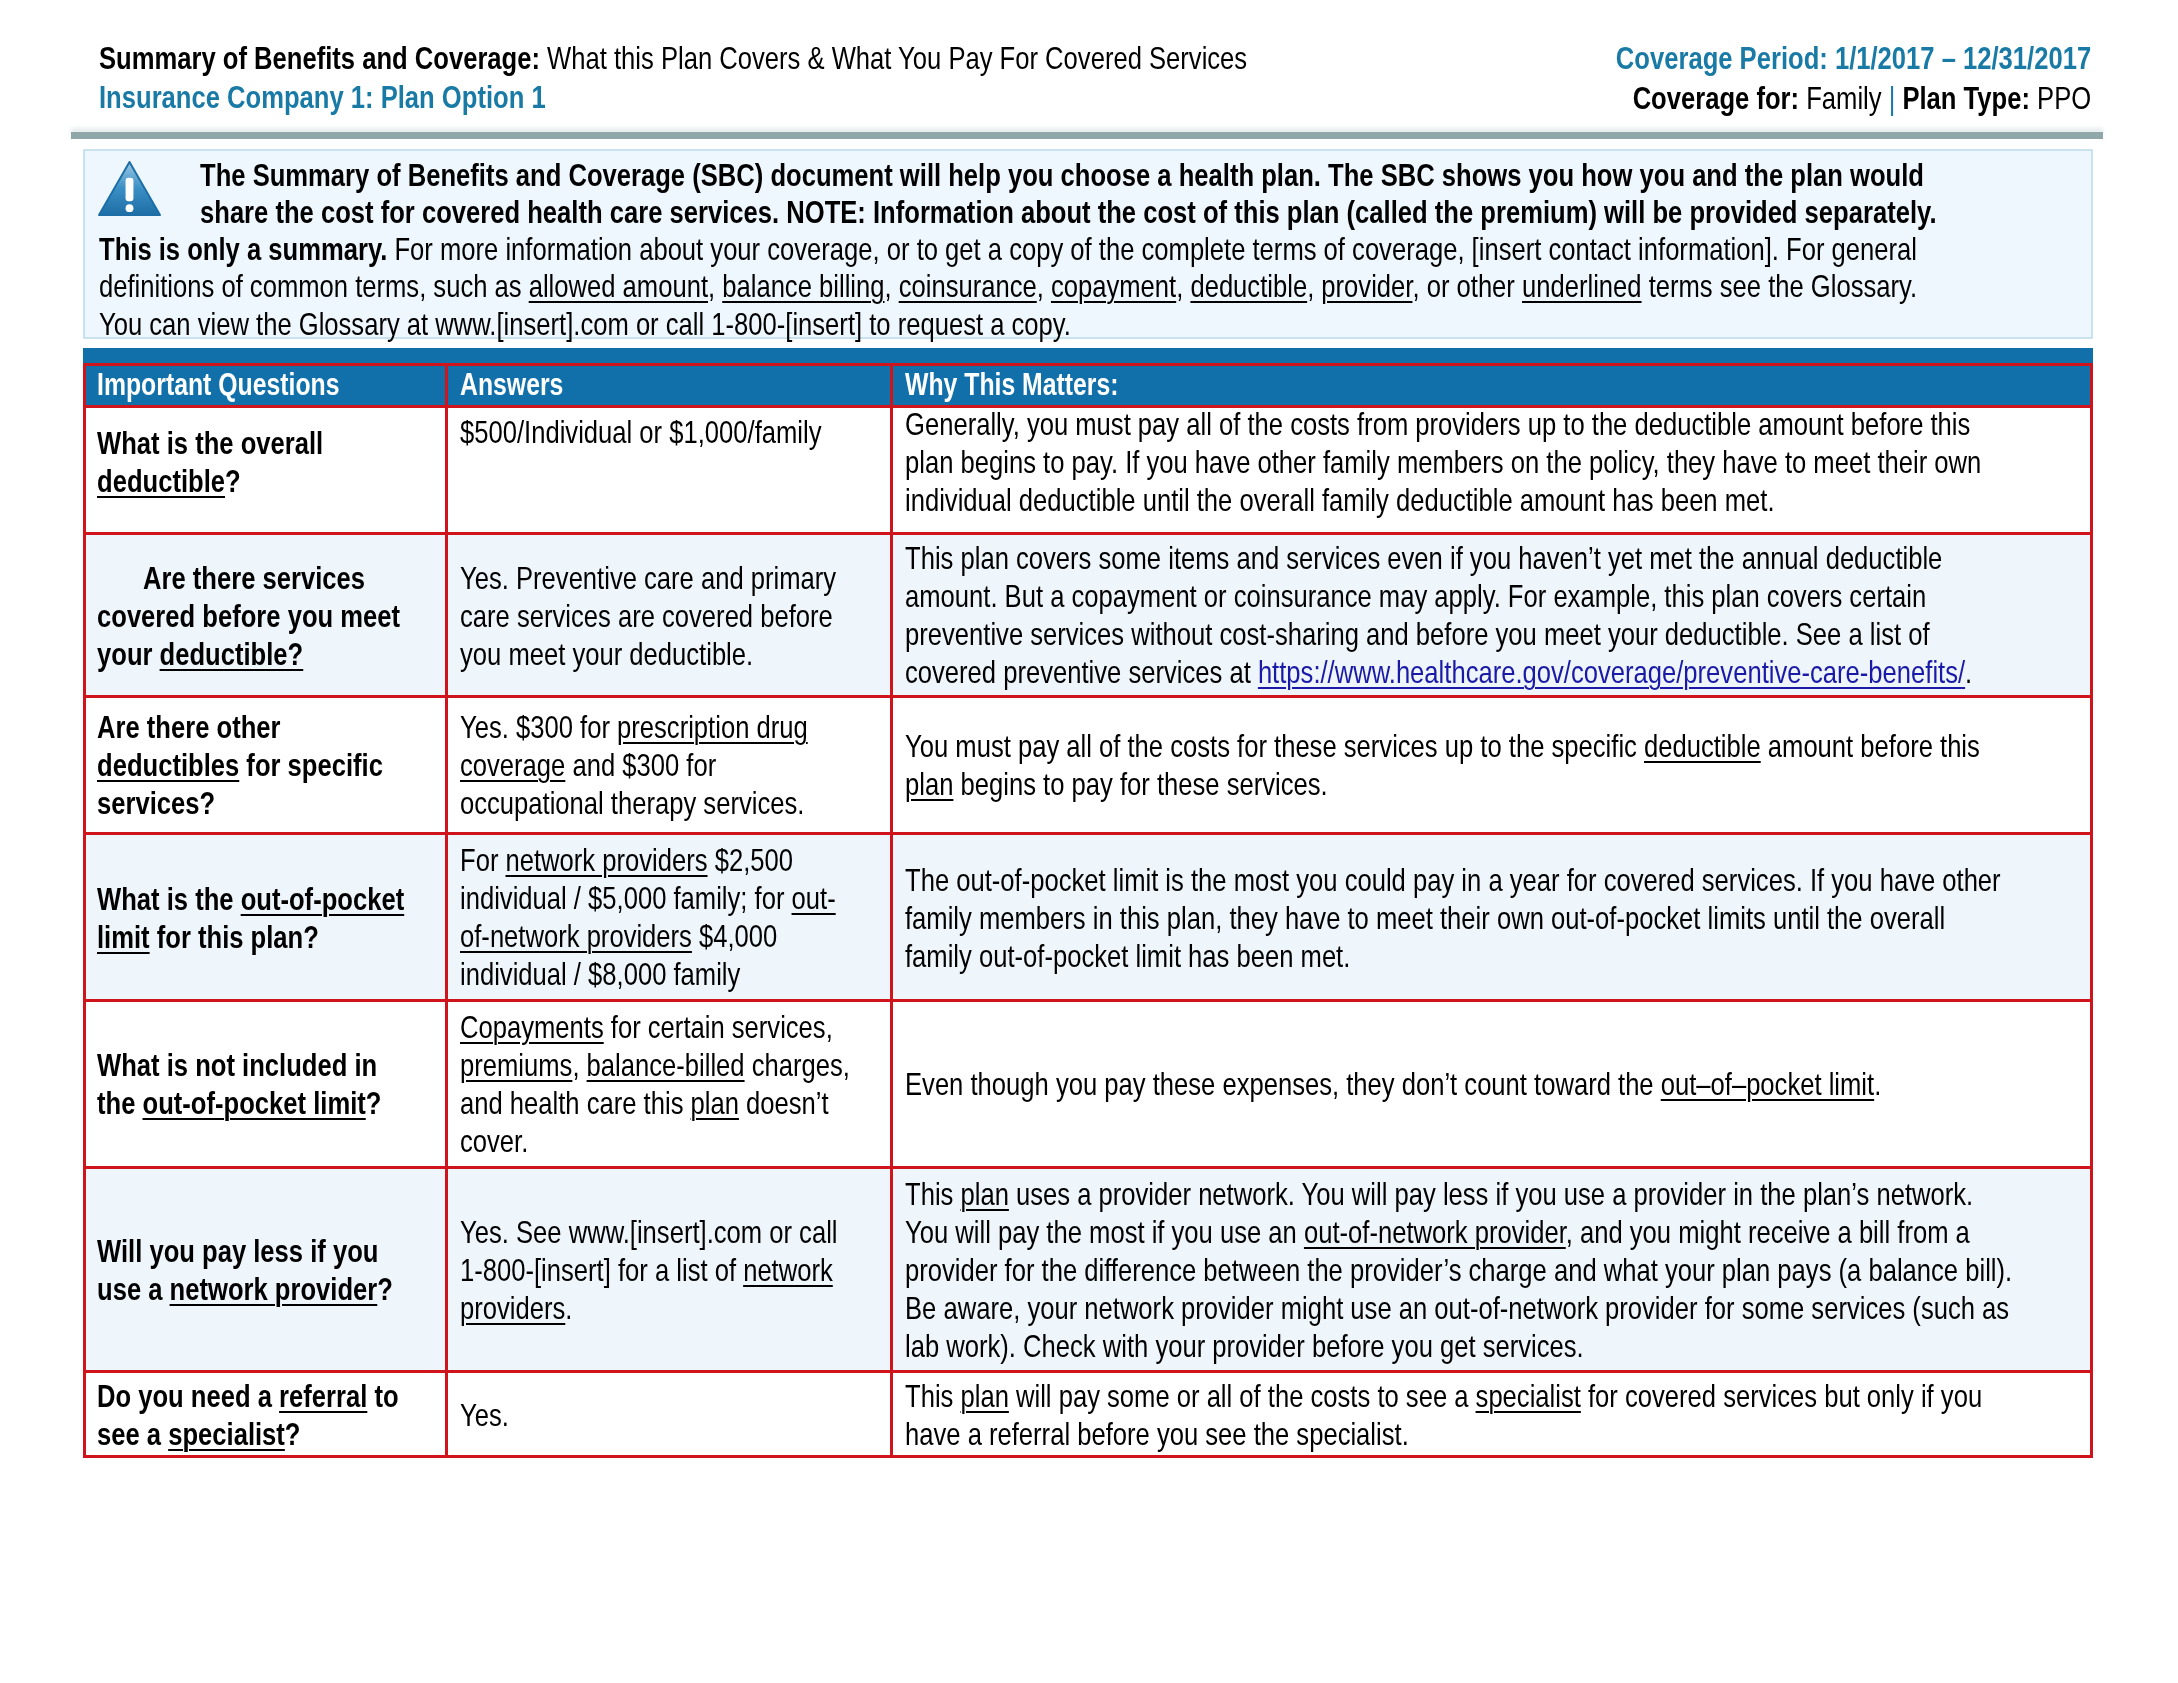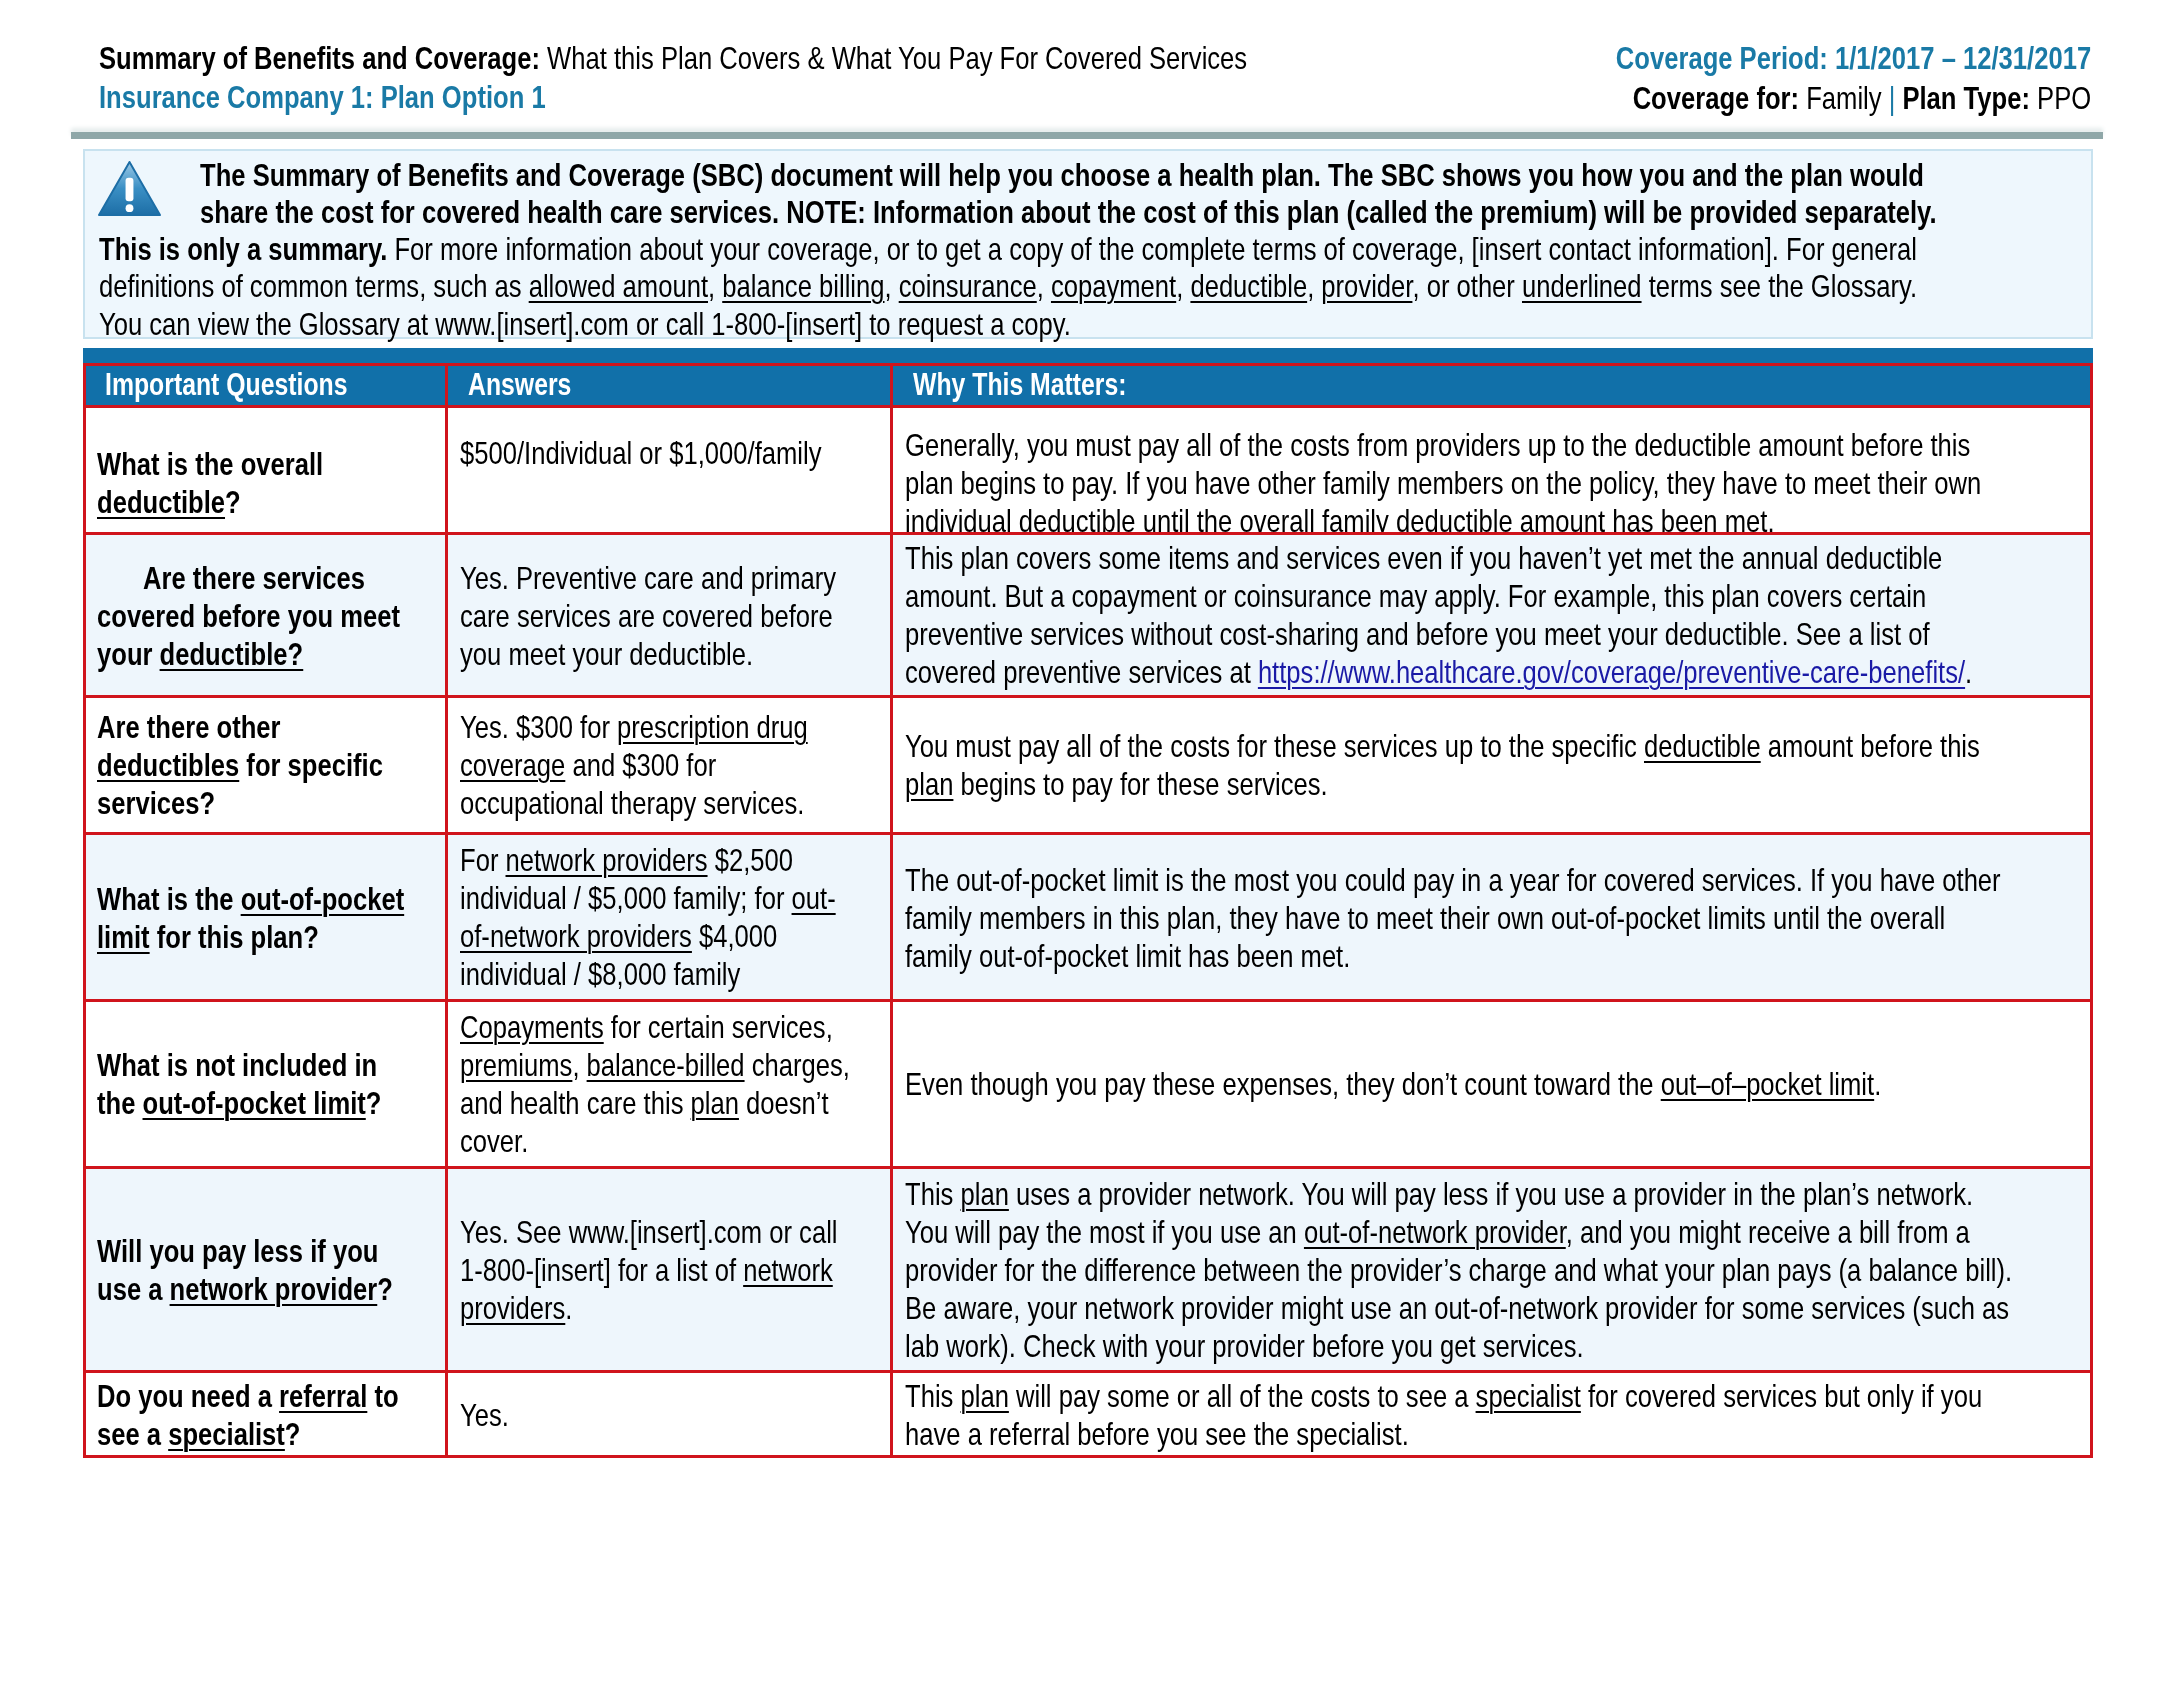--- a/index.html
+++ b/index.html
@@ -23,21 +23,21 @@
   
   #notice { left:83px; top:149px; width:2010px; height:190px; background:#eef7fd;
             border:2px solid #c8e2ef; box-sizing:border-box; }
   #warn-icon { left:95px; top:158px; width:69px; height:61px; }
   .nline { position:absolute; font-size:32px; line-height:38px; white-space:nowrap; }
   u, .u { text-decoration:underline; text-underline-offset:4px; text-decoration-thickness:2px; }
 
   
   #table { left:83px; top:348px; width:2010px; height:1111px; }
   #thead-band { position:absolute; left:0; top:0; width:2010px; height:59px; background:#1170a9; }
-  .th { position:absolute; top:15px; height:44px; color:#ffffff; font-weight:bold; font-size:31px; line-height:44px; padding-left:22px; box-sizing:border-box; }
+  .th { position:absolute; top:15px; height:44px; color:#ffffff; font-weight:bold; font-size:31px; line-height:44px; padding-left:14px; box-sizing:border-box; }
   .row { position:absolute; left:0; width:2010px; }
   .row.alt { background:#eef6fc; }
   .cell { position:absolute; top:0; bottom:0; box-sizing:border-box; }
   .celltext { position:absolute; left:14px; font-size:32px; line-height:38px; }
   .q { font-weight:bold; }
   .vline { position:absolute; width:3px; background:#d0141c; }
   .hline { position:absolute; height:3px; background:#d0141c; left:0; width:2010px; }
   a.link { color:#1a1aa6; }
 </style>
 </head>
@@ -82,21 +82,21 @@
     <div class="nline" style="left: 99px; top: 267px;"><span class="cond"><span>definitions of common terms, such as </span><span class="u">allowed amount</span><span>, </span><span class="u">balance billing</span><span>, </span><span class="u">coinsurance</span><span>, </span><span class="u">copayment</span><span>, </span><span class="u">deductible</span><span>, </span><span class="u">provider</span><span>, or other </span><span class="u">underlined</span><span> terms see the Glossary.</span></span></div>
     <div class="nline" style="left: 99px; top: 305px;"><span class="cond"><span>You can view the Glossary at www.[insert].com or call 1-800-[insert] to request a copy.</span></span></div>
   </div>
 
 <div id="table" class="abs">
   <div id="thead-band"></div>
   <div class="th" style="left:0;width:363px;"><span class="cond">Important Questions</span></div>
   <div class="th" style="left:363px;width:445px;"><span class="cond">Answers</span></div>
   <div class="th" style="left:808px;width:1202px;"><span class="cond">Why This Matters:</span></div>
   <div id="tbody">
-      <div class="row" style="top: 72px; height: 127px;">
+      <div class="row" style="top: 51px; height: 127px;">
         <div class="cell" style="left: 0px; width: 363px;">
           <div class="celltext q" style="top: 25px;">
             <div style="height: 38px;"><span class="cond"><span style="font-weight: bold;">What is the overall</span></span></div>
             <div style="height: 38px;"><span class="cond"><span class="u" style="font-weight: bold;">deductible</span><span style="font-weight: bold;">?</span></span></div>
           </div>
         </div>
         <div class="cell" style="left: 363px; width: 445px;">
           <div class="celltext" style="top: 14px;">
             <div style="height: 38px;"><span class="cond"><span> $500/Individual or $1,000/family</span></span></div>
           </div>

